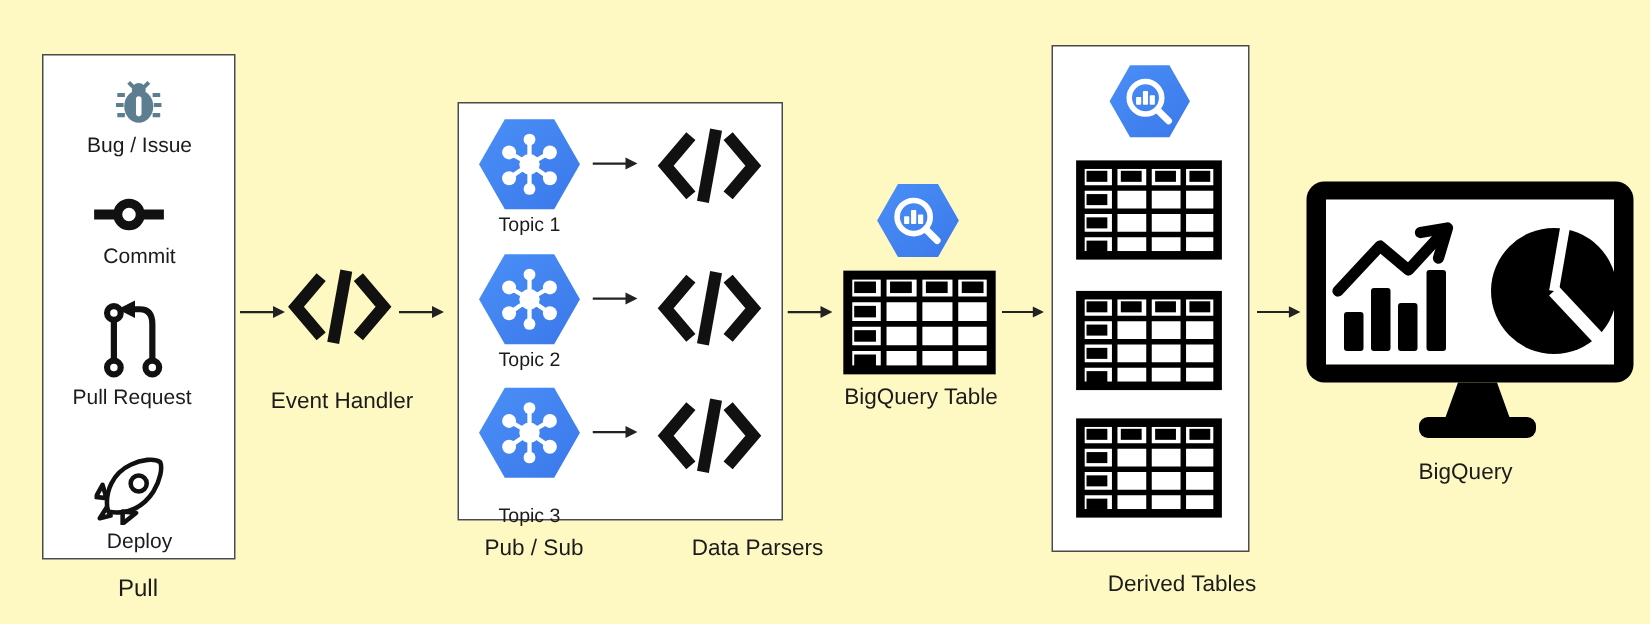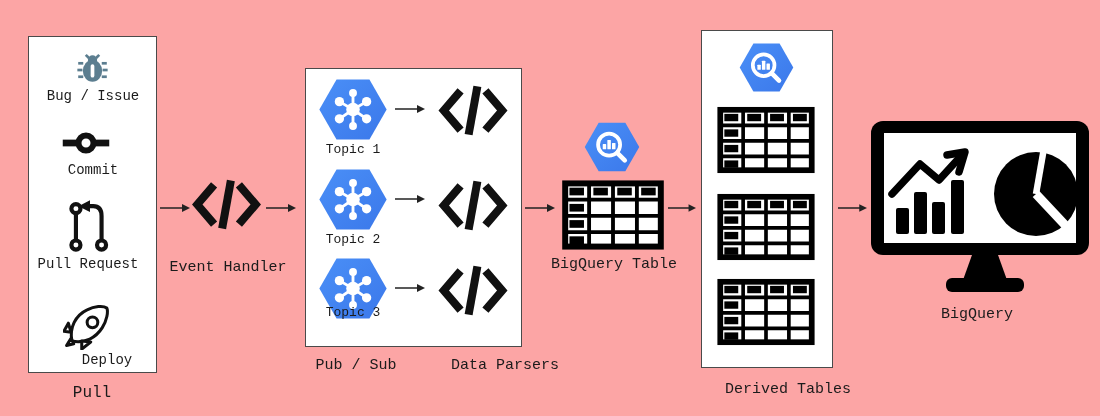--- a/index.html
+++ b/index.html
@@ -1,17 +1,17 @@
 <!DOCTYPE html>
 <html><head>
 <meta charset="utf-8">
 <style>
   html,body{margin:0;padding:0;background:#fff;}
-  .canvas{position:relative;width:1100px;height:416px;background:#fca5a5;
-          font-family:Liberation Mono, monospace;color:#1b1b1b;overflow:hidden;}
+  .canvas{position:relative;width:1100px;height:416px;background:#fef9c3;
+          font-family:Liberation Sans, sans-serif;color:#1b1b1b;overflow:hidden;}
   .abs{position:absolute;}
   .box{position:absolute;border:1.5px solid #4a4a4a;background:#fff;box-sizing:border-box;}
   .lbl{position:absolute;font-size:15px;color:#1b1b1b;white-space:nowrap;transform:translateX(-50%);}
   .lbl.sm{font-size:14px;}
   .lbl.topic{font-size:13px;}
   svg{display:block;}
 </style>
 </head>
 <body>
 
@@ -132,21 +132,21 @@
 
   <svg class="abs" style="left:63px;top:300px" width="50" height="50" viewBox="0 0 56 56">
     <g stroke="#111" stroke-width="3.4" fill="#fff" stroke-linejoin="round">
       <path d="M10,46 C7,31 14,17 27,11 C35,7 45,6 49,9 C51,13 49,23 44,31 C37,42 25,49 10,46 Z"></path>
       <path d="M21,46 L21,55 L31,47 Z"></path>
       <path d="M9,36 L1,35 L6,26 Z"></path>
       <path d="M9,43 L4,51 L12,49 Z"></path>
       <circle cx="33" cy="25" r="6"></circle>
     </g>
   </svg>
-  <div class="lbl sm" style="left:93px;top:352px;margin-left:14px;">Deploy</div>
+  <div class="lbl sm" style="left:93px;top:352px;">Deploy</div>
 
   <div class="lbl" style="left:92px;top:384px;font-size:16px;">Pull</div>
 
   <svg class="abs" style="left:160px;top:203px" width="30" height="10" viewBox="0 0 30 10">
       <use href="#sym-arrow"></use>
     </svg>
   <svg class="abs" style="left:266px;top:203px" width="30" height="10" viewBox="0 0 30 10">
       <use href="#sym-arrow"></use>
     </svg>
   <svg class="abs" style="left:525px;top:203px" width="30" height="10" viewBox="0 0 30 10">
@@ -184,21 +184,21 @@
   <svg class="abs" style="left:394px;top:194px" width="32" height="10" viewBox="0 0 30 10">
       <use href="#sym-arrow"></use>
     </svg>
   <svg class="abs" style="left:435px;top:177px" width="76" height="57" viewBox="0 0 100 78">
       <use href="#sym-code"></use>
     </svg>
 
   <svg class="abs" style="left:317px;top:257px" width="72" height="63" viewBox="0 0 100 88">
       <use href="#sym-pubsub"></use>
     </svg>
-  <div class="lbl topic" style="left:353px;top:305px;">Topic 3</div>
+  <div class="lbl topic" style="left:353px;top:336px;">Topic 3</div>
   <svg class="abs" style="left:394px;top:283px" width="32" height="10" viewBox="0 0 30 10">
       <use href="#sym-arrow"></use>
     </svg>
   <svg class="abs" style="left:435px;top:262px" width="76" height="57" viewBox="0 0 100 78">
       <use href="#sym-code"></use>
     </svg>
 
   <div class="lbl" style="left:356px;top:357px;">Pub / Sub</div>
   <div class="lbl" style="left:469px;top:357px;margin-left:36px;">Data Parsers</div>
 

